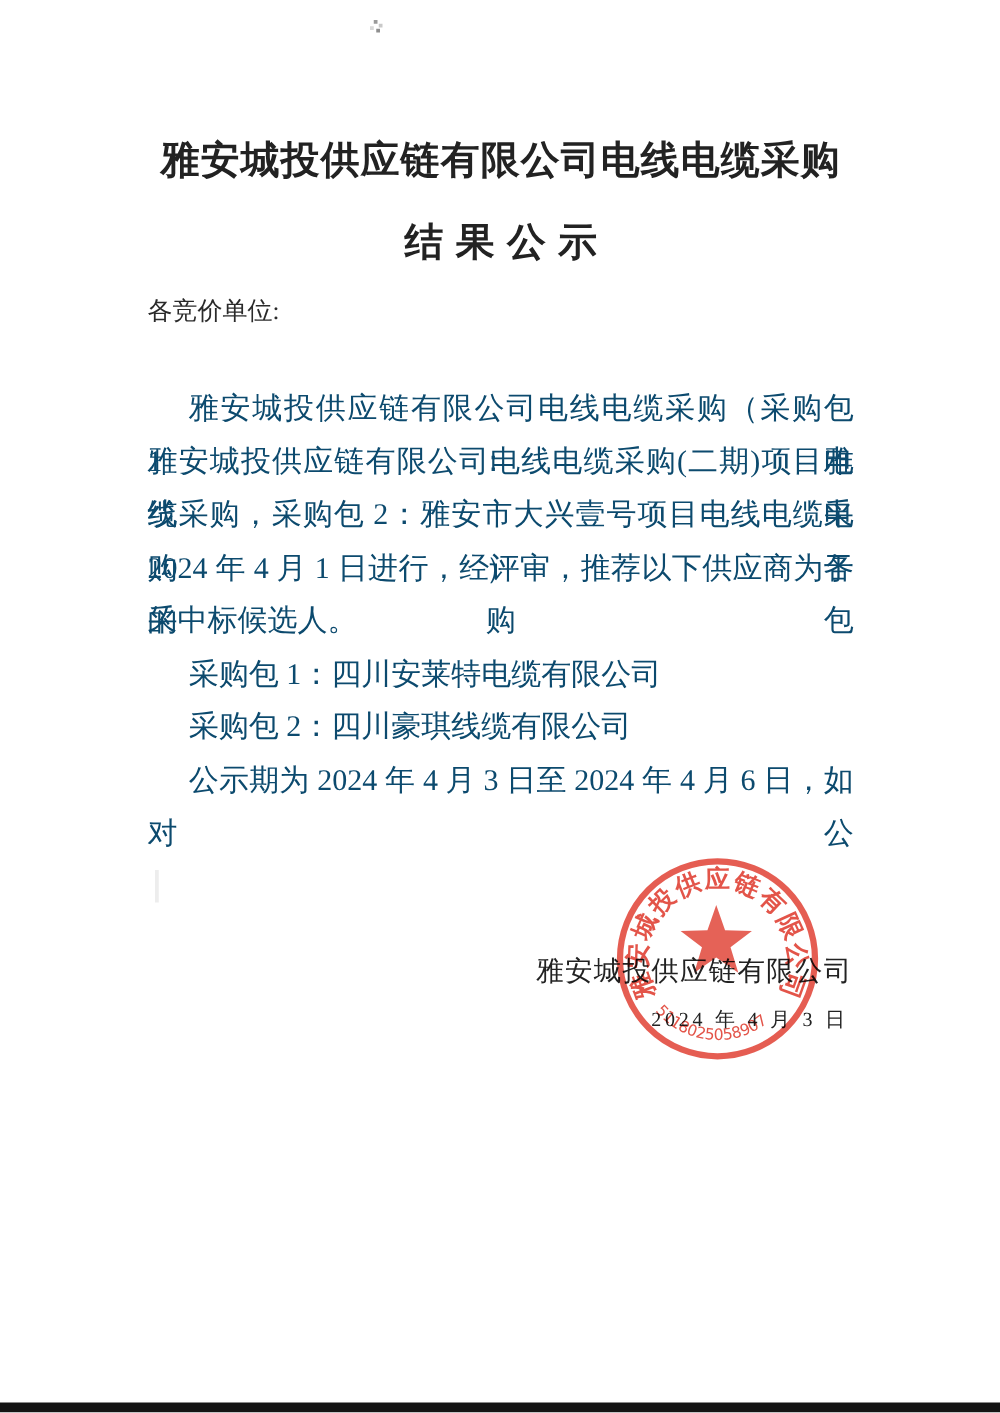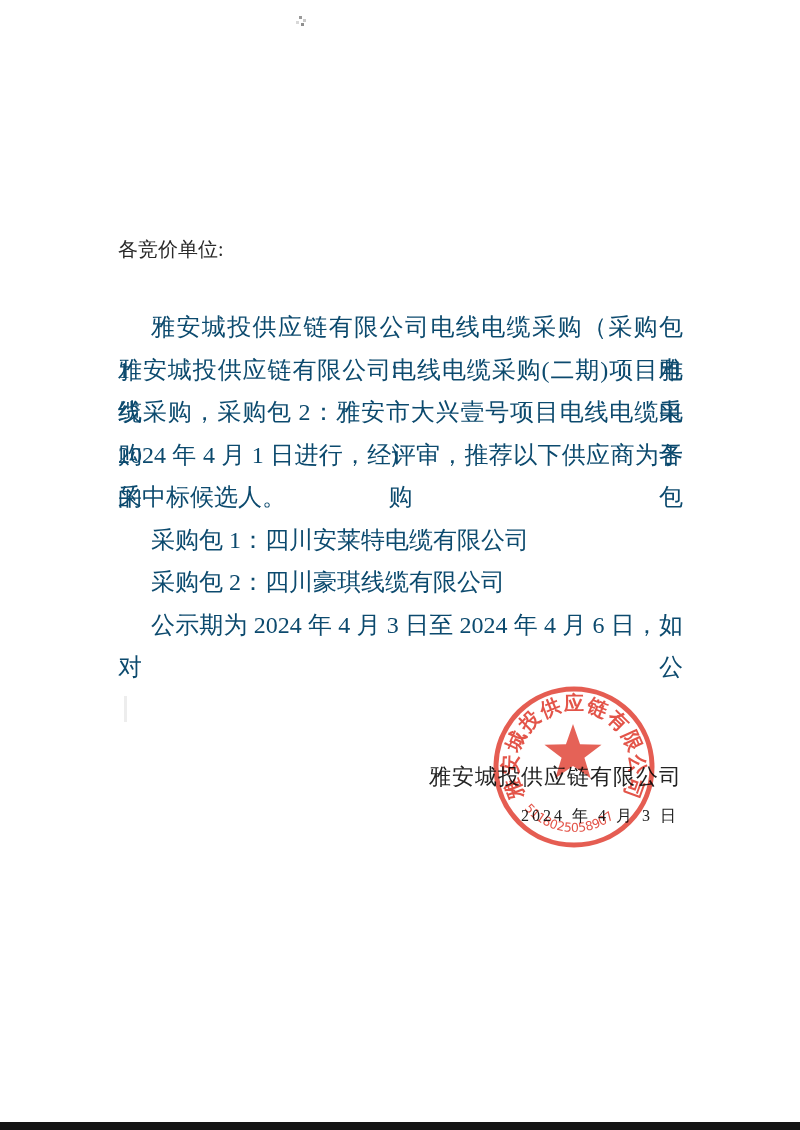--- a/index.html
+++ b/index.html
@@ -89,20 +89,24 @@
     position: absolute;
     left: 124px; top: 696px; width: 3px; height: 26px;
     background: #ededed;
   }
 </style>
 </head>
 <body>
 
 <div class="page">
 
+  <div class="title-block">
+    <div class="title-line1">雅安城投供应链有限公司电线电缆采购</div>
+    <div class="title-line2">结果公示</div>
+  </div>
 
   <div class="salutation">各竞价单位:</div>
 
   <div class="body-block">
       <div class="body-line just ind">雅安城投供应链有限公司电线电缆采购（采购包 1：雅</div>
       <div class="body-line just">雅安城投供应链有限公司电线电缆采购(二期)项目电线电</div>
       <div class="body-line just">缆采购，采购包 2：雅安市大兴壹号项目电线电缆采购）于</div>
       <div class="body-line just">2024 年 4 月 1 日进行，经评审，推荐以下供应商为各采购包</div>
       <div class="body-line">的中标候选人。</div>
       <div class="body-line ind">采购包 1：四川安莱特电缆有限公司</div>

